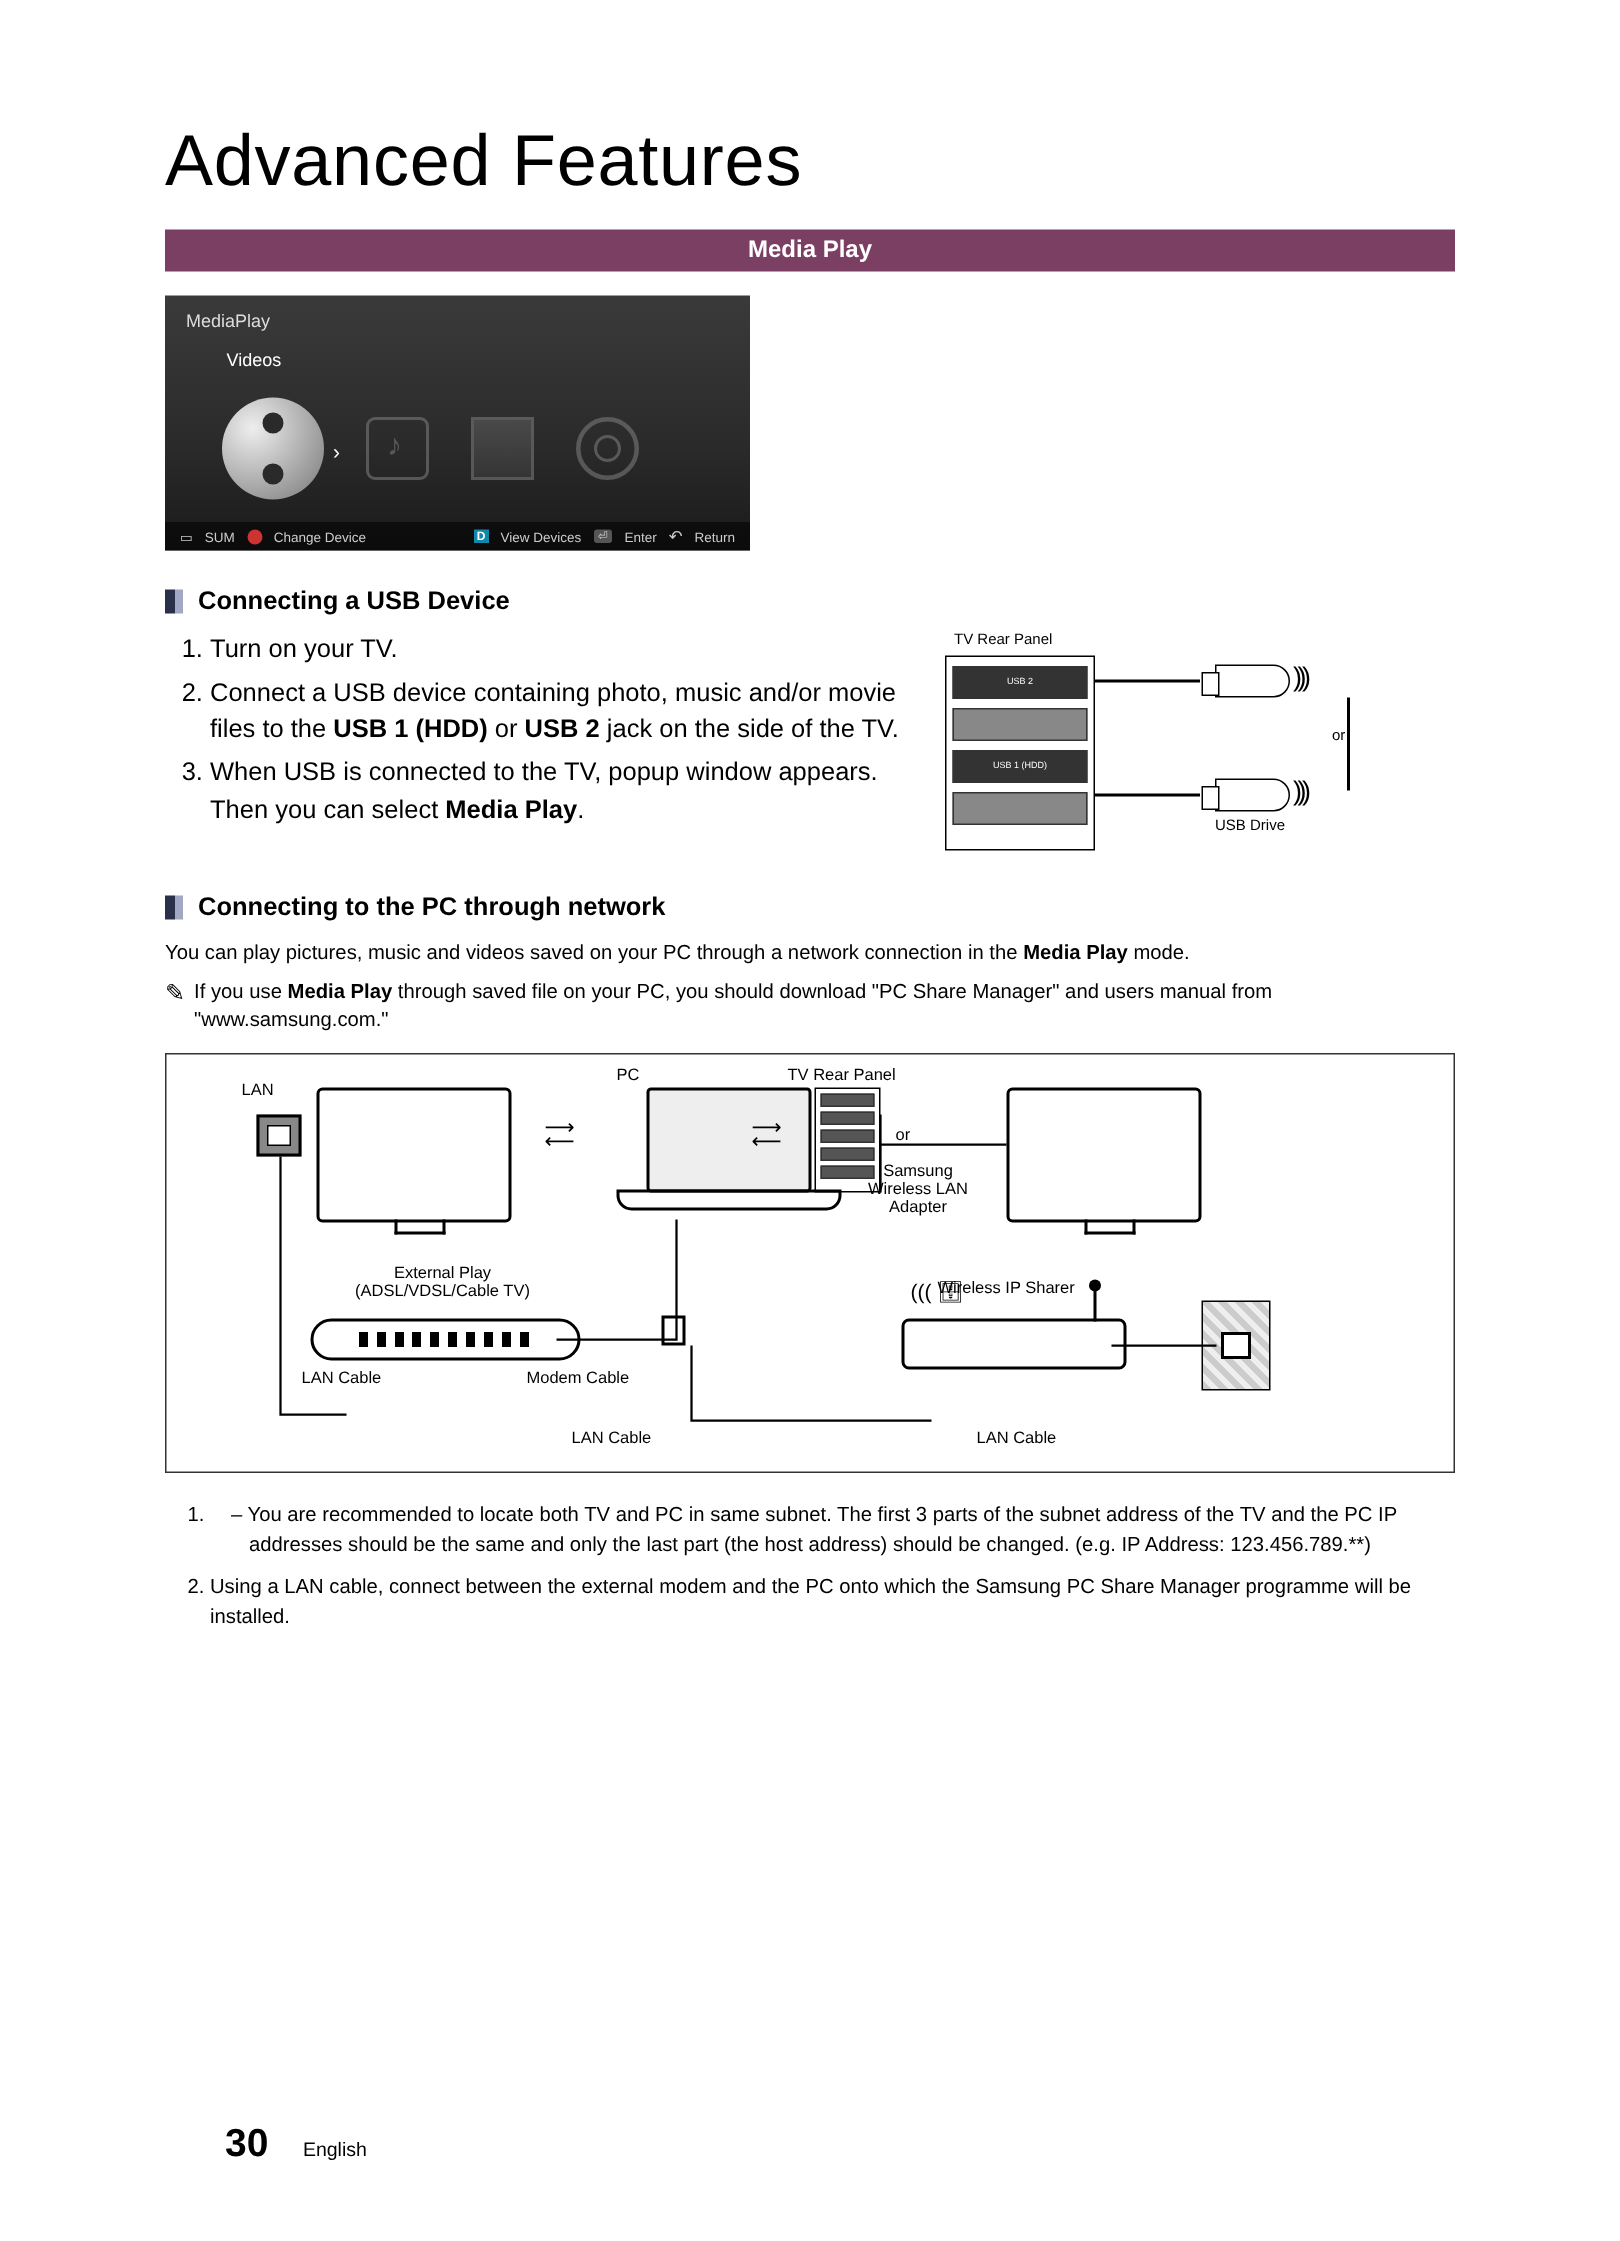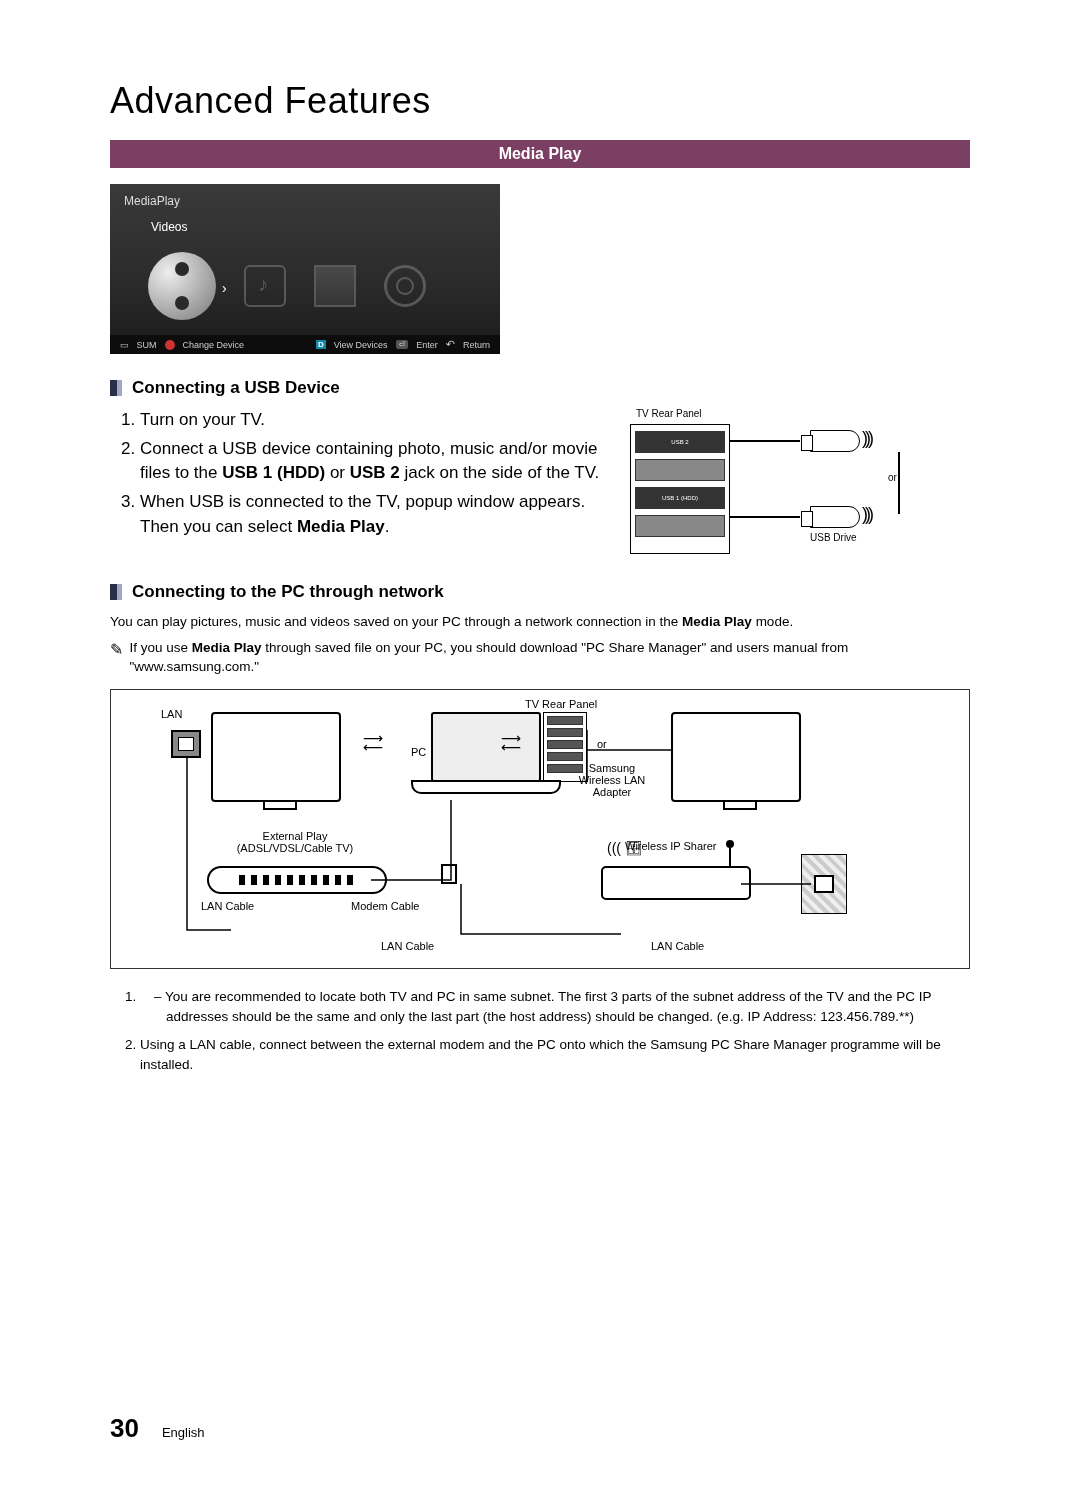--- a/index.html
+++ b/index.html
@@ -6,21 +6,21 @@
   body {
     width: 1080px;
     height: 1494px;
     font-family: Arial, Helvetica, sans-serif;
     background: #fff;
     position: relative;
     padding: 80px 110px 60px 110px;
     color: #000;
   }
   .page-title {
-    font-size: 36px;
+    font-size: 48px;
     font-weight: 300;
     letter-spacing: 0.5px;
     margin-bottom: 18px;
   }
   .section-bar {
     background: #7b3f63;
     color: #fff;
     font-weight: bold;
     font-size: 16px;
     text-align: center;
@@ -152,21 +152,21 @@
   .wall{ position:absolute; width:46px; height:60px; background:repeating-linear-gradient(45deg,#ccc 0 4px,#eee 4px 8px); border:1.5px solid #000;}
   .wall .jack{ position:absolute; top:20px; left:12px; width:20px; height:18px; border:2px solid #000; background:#fff;}
   .plug{ position:absolute; width:16px; height:20px; border:2px solid #000; background:#fff;}
   .arrow2 { position:absolute; font-size:14px; line-height:0.7;}
 
   ol.numlist { list-style:decimal; padding-left:30px; font-size:13.5px; line-height:1.5;}
   ol.numlist li { margin-bottom:8px; }
   .sub { margin:4px 0 4px 14px; text-indent:-12px; padding-left:12px; }
 
   .footer { position:absolute; bottom:50px; left:110px; display:flex; align-items:baseline; gap:6px;}
-  .footer .pn{ font-size:26px; font-weight:bold;}
+  .footer .pn{ font-size:26px; font-weight:bold;margin-left:40px;}
   .footer .lg{ font-size:13px;margin-left:17px;}
 </style>
 </head>
 <body>
 
 <h1 class="page-title">Advanced Features</h1>
 
 <div class="section-bar">Media Play</div>
 
 <div class="row1">
@@ -237,21 +237,21 @@
 
 <p class="body-text">You can play pictures, music and videos saved on your PC through a network connection in the <span class="b">Media Play</span> mode.</p>
 
 <div class="note-line">
   <span class="note-ico">✎</span>
   <span>If you use <span class="b">Media Play</span> through saved file on your PC, you should download "PC Share Manager" and users manual from "www.samsung.com."</span>
 </div>
 
 <div class="net-diagram">
   <div class="nd-lbl" style="top:18px; left:50px;">LAN</div>
-  <div class="nd-lbl" style="top:8px; left:300px;margin-top:48px;">PC</div>
+  <div class="nd-lbl" style="top:8px; left:300px;">PC</div>
   <div class="nd-lbl" style="top:8px; left:414px;">TV Rear Panel</div>
 
   <div class="tv-shape" style="top:22px; left:100px;"></div>
   <div class="lan-port" style="top:40px; left:60px;"></div>
 
   <div class="arrow2" style="top:44px; left:252px;">⟶<br>⟵</div>
 
   <div class="laptop" style="top:22px; left:300px;">
     <div class="screen"></div>
       <div class="base"></div>

